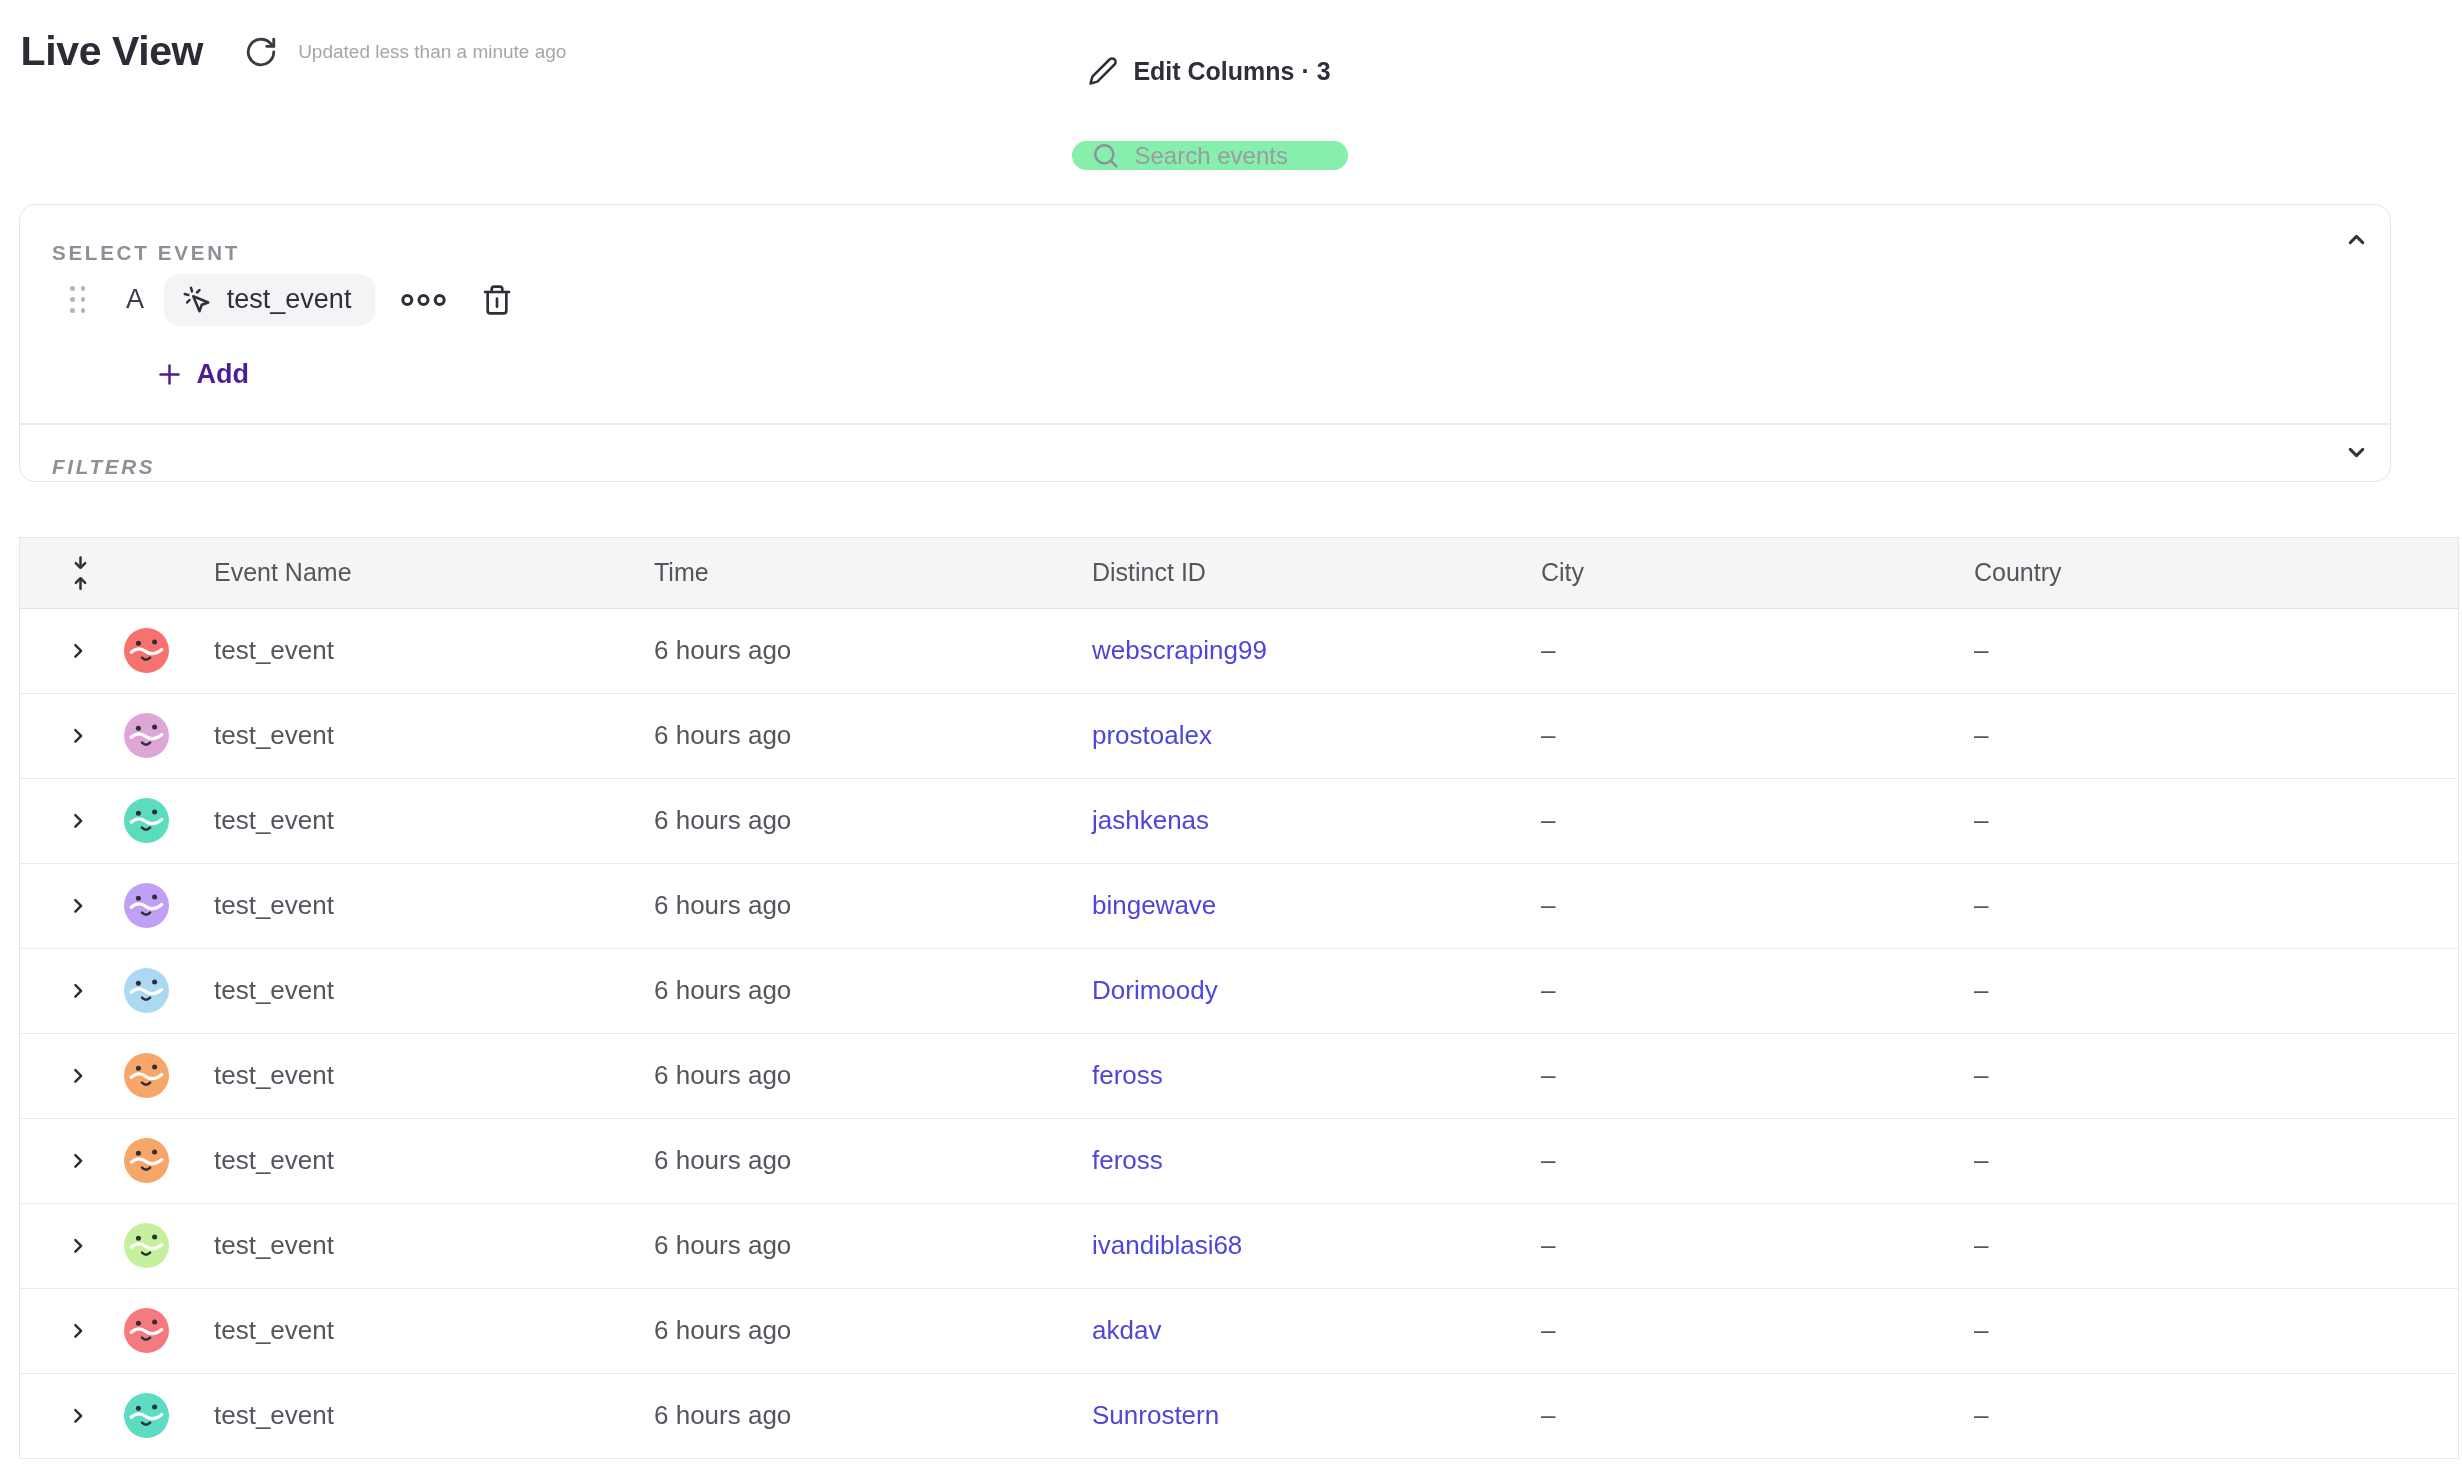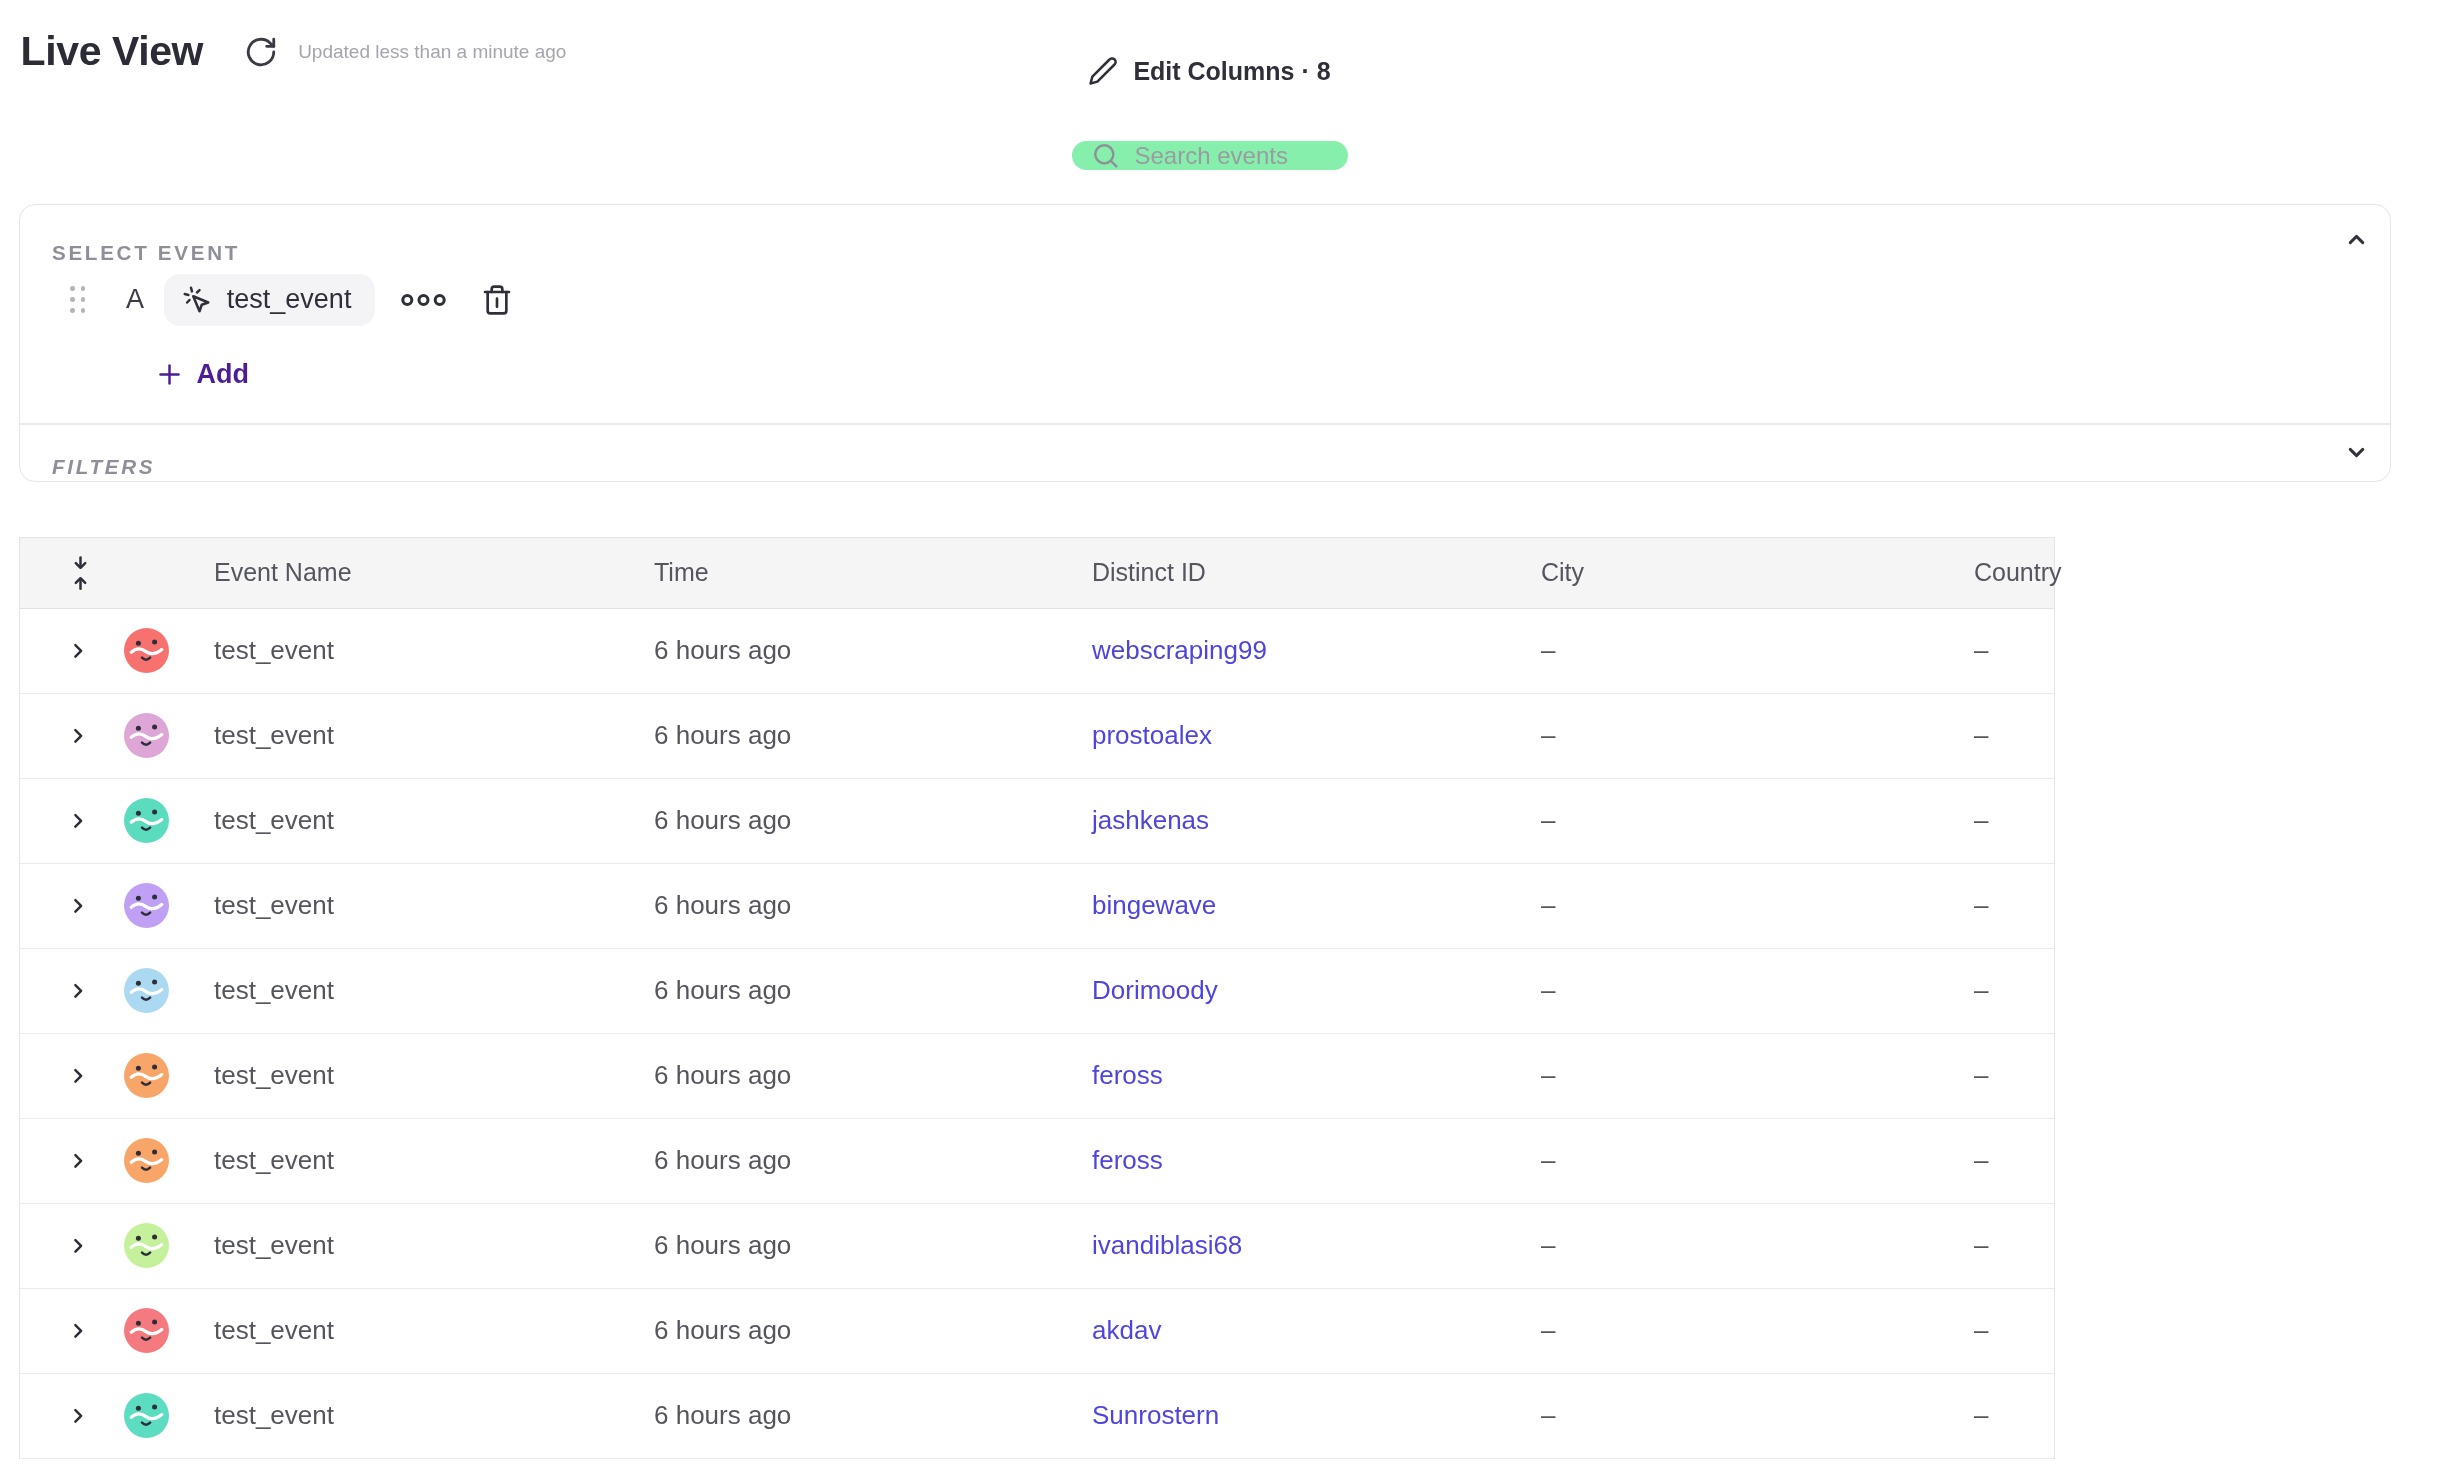--- a/index.html
+++ b/index.html
@@ -44,21 +44,21 @@
 
   .add-row { margin:30px 0 0 104px; }
   .add-btn { display:flex; align-items:center; gap:13.4px; border:none; background:none;
     font-family:inherit; font-size:27px; font-weight:700; color:#4c1d95; cursor:pointer; height:39px; }
 
   .divider { height:1.8px; background:#eaeaec; }
   .filters-row { height:56px; display:flex; align-items:center; justify-content:space-between;
     padding:0 21.5px 0 32px;font-style:italic; }
 
   
-  .table { margin:55px 0 0 19px; width:2036px; border:1.8px solid #e5e5e9; border-bottom:none; }
+  .table { margin:55px 0 0 19px; width:2440px; border:1.8px solid #e5e5e9; border-bottom:none; }
   .grid { display:grid; grid-template-columns:194px 440px 438px 449px 433px 1fr; align-items:center; }
   .thead { height:71px; background:#f5f5f6; border-bottom:1.8px solid #e2e2e5;
     color:#55555e; font-size:25px; font-weight:400; }
   .pin-wrap { margin-left:48px; display:flex; align-items:center; color:#2f2f39; }
   .trow { height:85px; border-bottom:1.8px solid #ebebed; font-size:26px; color:#55555e; background:#fff; cursor:pointer; }
   .c1 { display:flex; align-items:center; }
   .row-chev { margin-left:48px; color:#2c2c36; flex:none; }
   .avatar { margin-left:36px; width:45px; height:45px; border-radius:50%; flex:none;
     display:flex; align-items:center; justify-content:center; overflow:hidden; }
   .id-link { color:#4e45dc; text-decoration:none; cursor:pointer; }
@@ -83,21 +83,21 @@
         <path d="M3 4h13l-5.2 6.2V16l-2.6 2v-7.8Z"></path>
         <path d="M16.5 15.5h5"></path>
         <path d="M19 13v5"></path>
       </svg>
     <span>Hide Filter</span>
   </button>
   <button class="tbtn">
     <svg width="30" height="30" viewBox="0 0 24 24" fill="none" stroke="currentColor" stroke-width="2" stroke-linecap="round" stroke-linejoin="round">
         <path d="M17 3a2.85 2.85 0 1 1 4 4L7.5 20.5 2 22l1.5-5.5Z"></path>
       </svg>
-    <span>Edit Columns · 8</span>
+    <span>Edit Columns · 3</span>
   </button>
   <div class="search">
     <svg width="29" height="29" viewBox="0 0 24 24" fill="none" stroke="currentColor" stroke-width="2" stroke-linecap="round">
         <circle cx="11" cy="11" r="7.5"></circle>
         <line x1="21" y1="21" x2="16.7" y2="16.7"></line>
       </svg>
     <input placeholder="Search events" style="">
   </div>
 </div>
 

